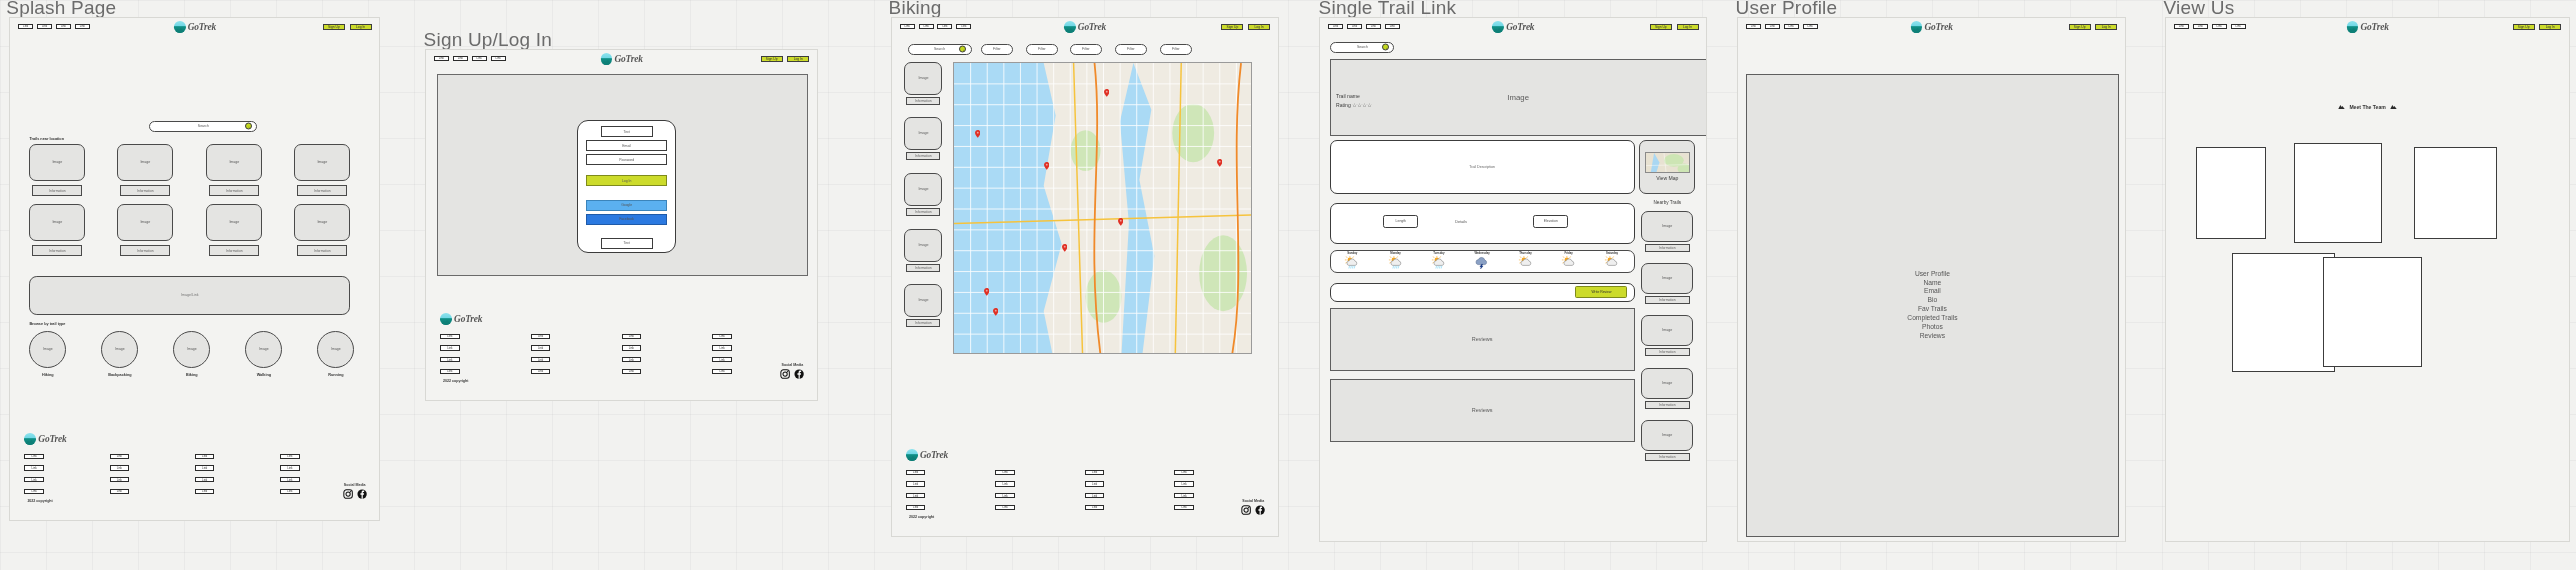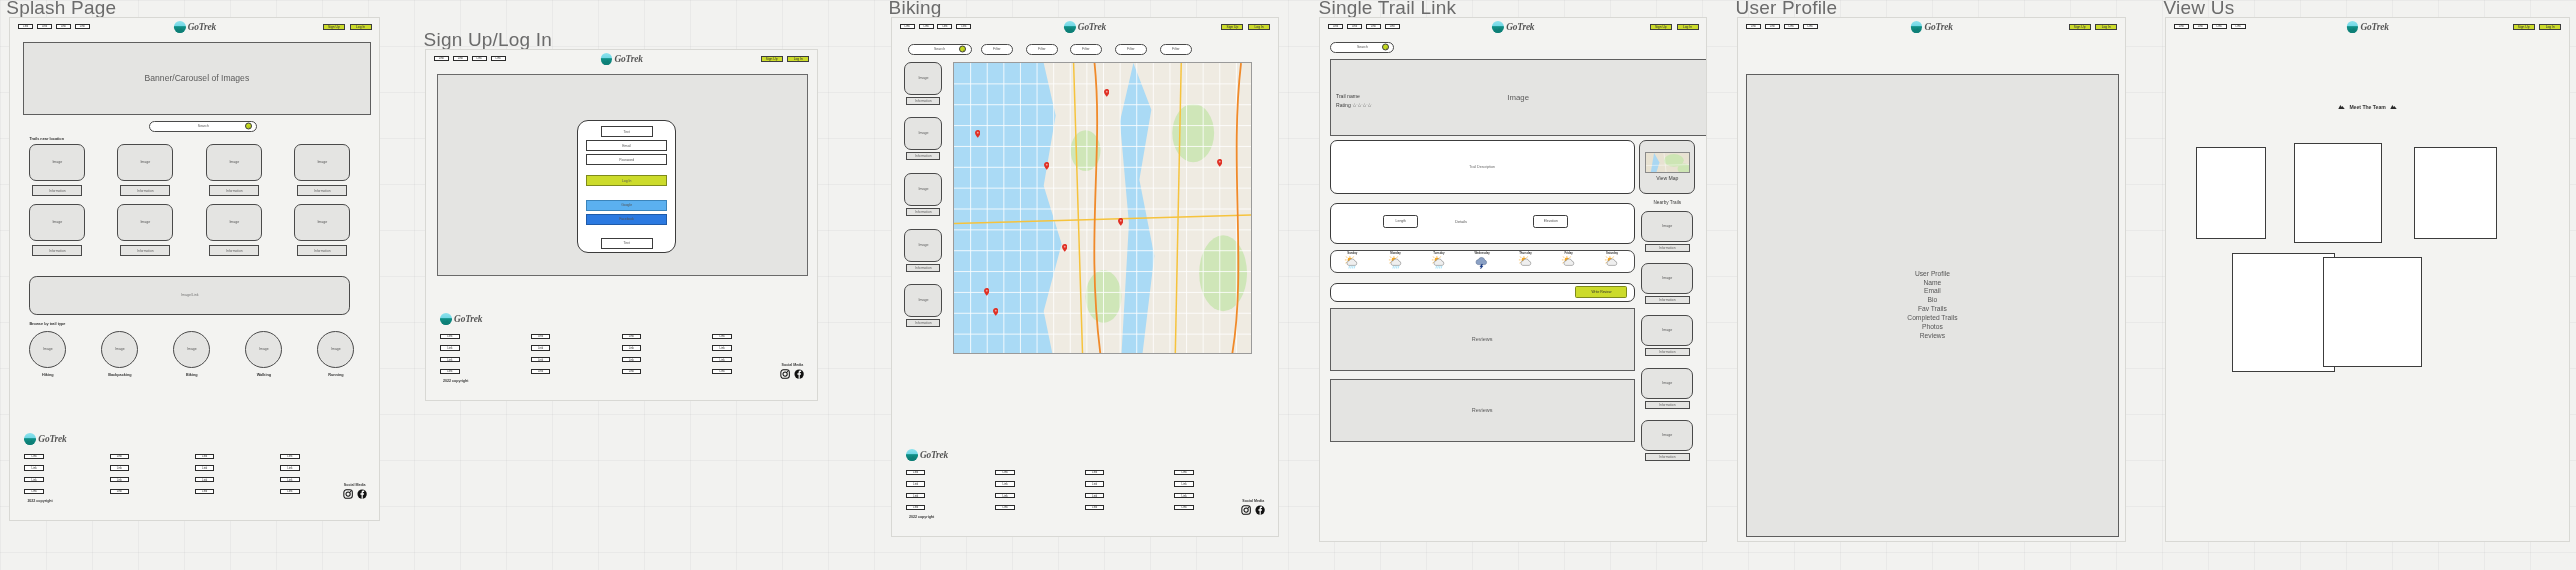--- a/index.html
+++ b/index.html
@@ -126,23 +126,20 @@
             <div class="pill">Link</div>
           </div>
           <div class="brand">
             <div class="logo-mark"></div>
             <span class="brand-name">GoTrek</span>
           </div>
           <div class="authbtns">
             <div class="auth">Sign Up</div>
             <div class="auth">Log In</div>
           </div>
-        </div>
-        <div class="ph-box" style="position: absolute; left: 12.5px; top: 24px; width: 348px; height: 73px; font-size: 8.6px; color: rgb(77, 77, 77);">
-          <span class="ph-label" style="font-size: 8.6px;">Banner/Carousel of Images</span>
         </div>
         <div class="searchbar" style="position: absolute; left: 139px; top: 103px; width: 108px; height: 11.7px;">
           <span>Search</span>
           <div class="search-go">→</div>
         </div>
         <div style="position: absolute; left: 19px; top: 119px; font-size: 3.8px; font-weight: bold; color: rgb(51, 51, 51);">Trails near location</div>
         <div style="position: absolute; left: 19px; top: 126px; width: 56px;">
           <div class="card-img" style="height: 37px; width: 56px;">Image</div>
           <div class="card-info" style="height: 11.7px; width: 50px; margin: 4.1px auto 0px;">Information</div>
         </div>

